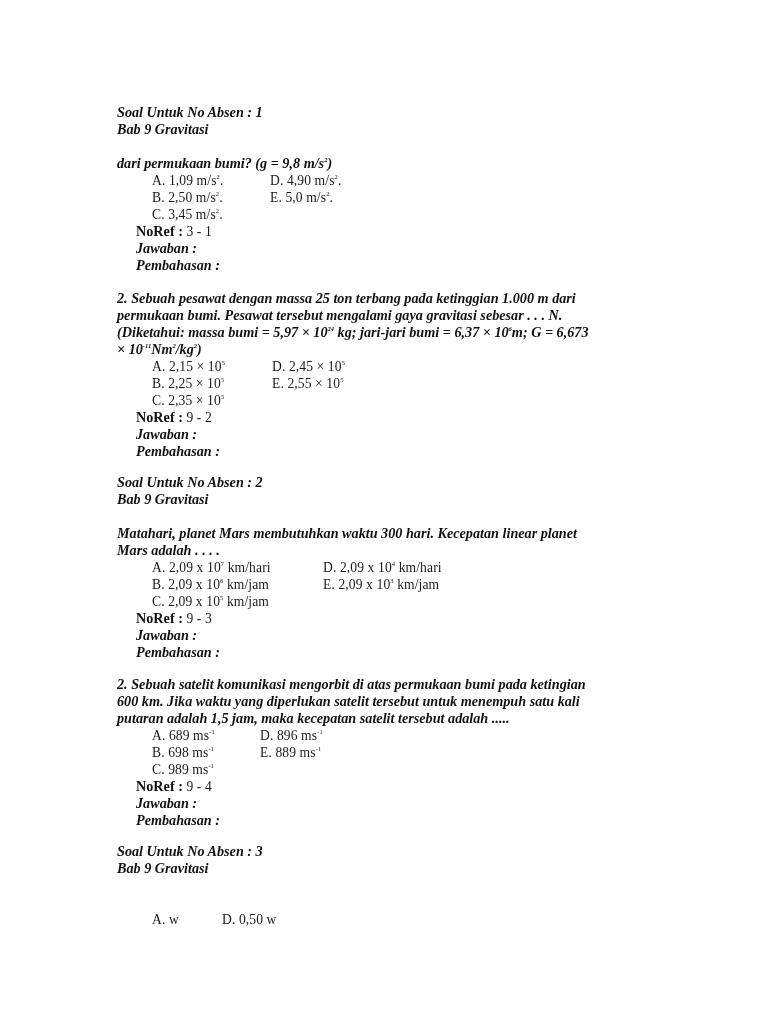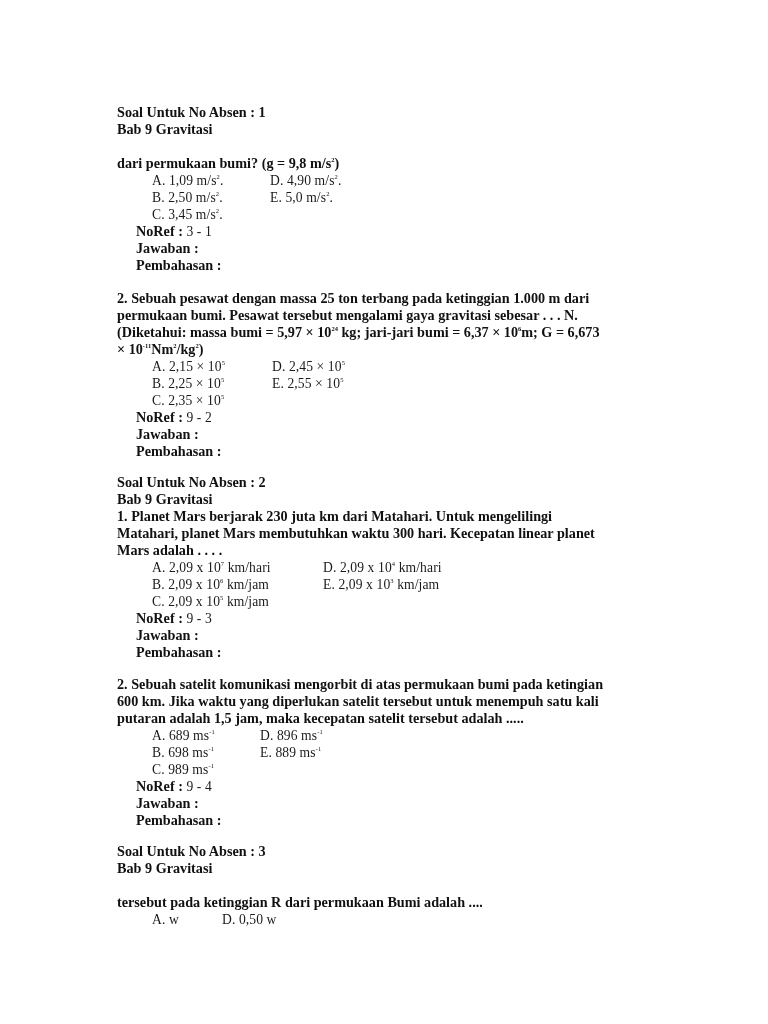--- a/index.html
+++ b/index.html
@@ -1,20 +1,20 @@
 <!DOCTYPE html>
 <html><head>
 <meta charset="utf-8">
 <style>
   html, body { margin: 0; padding: 0; background: #ffffff; }
   body { width: 768px; height: 1024px; position: relative; overflow: hidden;
          font-family: "Liberation Serif", "DejaVu Serif", serif; color: #111111; }
   .page { position: absolute; left: 0; top: 0; width: 768px; height: 1024px; background: #ffffff; }
   .line { position: absolute; white-space: nowrap; font-size: 14.2px; line-height: 17px; }
-  .b { font-weight: bold; }
+  .b { font-weight: bold; font-style: italic; }
   .opt { font-weight: normal; font-size: 13.6px; color: #1a1a1a; letter-spacing: 0.1px; }
   sup { font-size: 6.5px; vertical-align: 6px; line-height: 0; }
   .sub-label { font-weight: bold; }
 </style>
 </head>
 <body>
 
 <div class="page">
 
   <div class="line b" style="left:117px;top:104px">Soal Untuk No Absen : 1</div>
@@ -37,21 +37,20 @@
   <div class="line opt rich" style="left:272px;top:358px">D. 2,45 × 10<sup>5</sup></div>
   <div class="line opt rich" style="left:152px;top:375px">B. 2,25 × 10<sup>5</sup></div>
   <div class="line opt rich" style="left:272px;top:375px">E. 2,55 × 10<sup>5</sup></div>
   <div class="line opt rich" style="left:152px;top:392px">C. 2,35 × 10<sup>5</sup></div>
   <div class="line" style="left:136px;top:409px"><span class="sub-label">NoRef :</span><span class="opt"> 9 - 2</span></div>
   <div class="line b" style="left:136px;top:426px">Jawaban :</div>
   <div class="line b" style="left:136px;top:443px">Pembahasan :</div>
 
   <div class="line b" style="left:117px;top:474px">Soal Untuk No Absen : 2</div>
   <div class="line b" style="left:117px;top:491px">Bab 9 Gravitasi</div>
-  <div class="line b rich" style="left:117px;top:508px">1. Planet Mars berjarak 230 juta km dari Matahari. Untuk mengelilingi</div>
   <div class="line b rich" style="left:117px;top:525px">Matahari, planet Mars membutuhkan waktu 300 hari. Kecepatan linear planet</div>
   <div class="line b rich" style="left:117px;top:542px">Mars adalah . . . .</div>
   <div class="line opt rich" style="left:152px;top:559px">A. 2,09 x 10<sup>7</sup> km/hari</div>
   <div class="line opt rich" style="left:323px;top:559px">D. 2,09 x 10<sup>4</sup> km/hari</div>
   <div class="line opt rich" style="left:152px;top:576px">B. 2,09 x 10<sup>6</sup> km/jam</div>
   <div class="line opt rich" style="left:323px;top:576px">E. 2,09 x 10<sup>3</sup> km/jam</div>
   <div class="line opt rich" style="left:152px;top:593px">C. 2,09 x 10<sup>5</sup> km/jam</div>
   <div class="line" style="left:136px;top:610px"><span class="sub-label">NoRef :</span><span class="opt"> 9 - 3</span></div>
   <div class="line b" style="left:136px;top:627px">Jawaban :</div>
   <div class="line b" style="left:136px;top:644px">Pembahasan :</div>
@@ -63,17 +62,16 @@
   <div class="line opt rich" style="left:260px;top:727px">D. 896 ms<sup>-1</sup></div>
   <div class="line opt rich" style="left:152px;top:744px">B. 698 ms<sup>-1</sup></div>
   <div class="line opt rich" style="left:260px;top:744px">E. 889 ms<sup>-1</sup></div>
   <div class="line opt rich" style="left:152px;top:761px">C. 989 ms<sup>-1</sup></div>
   <div class="line" style="left:136px;top:778px"><span class="sub-label">NoRef :</span><span class="opt"> 9 - 4</span></div>
   <div class="line b" style="left:136px;top:795px">Jawaban :</div>
   <div class="line b" style="left:136px;top:812px">Pembahasan :</div>
 
   <div class="line b" style="left:117px;top:843px">Soal Untuk No Absen : 3</div>
   <div class="line b" style="left:117px;top:860px">Bab 9 Gravitasi</div>
-  <div class="line b rich" style="left:117px;top:894px">tersebut pada ketinggian R dari permukaan Bumi adalah ....</div>
   <div class="line opt rich" style="left:152px;top:911px">A. w</div>
   <div class="line opt rich" style="left:222px;top:911px">D. 0,50 w</div>
 
 </div>
 
 </body></html>

